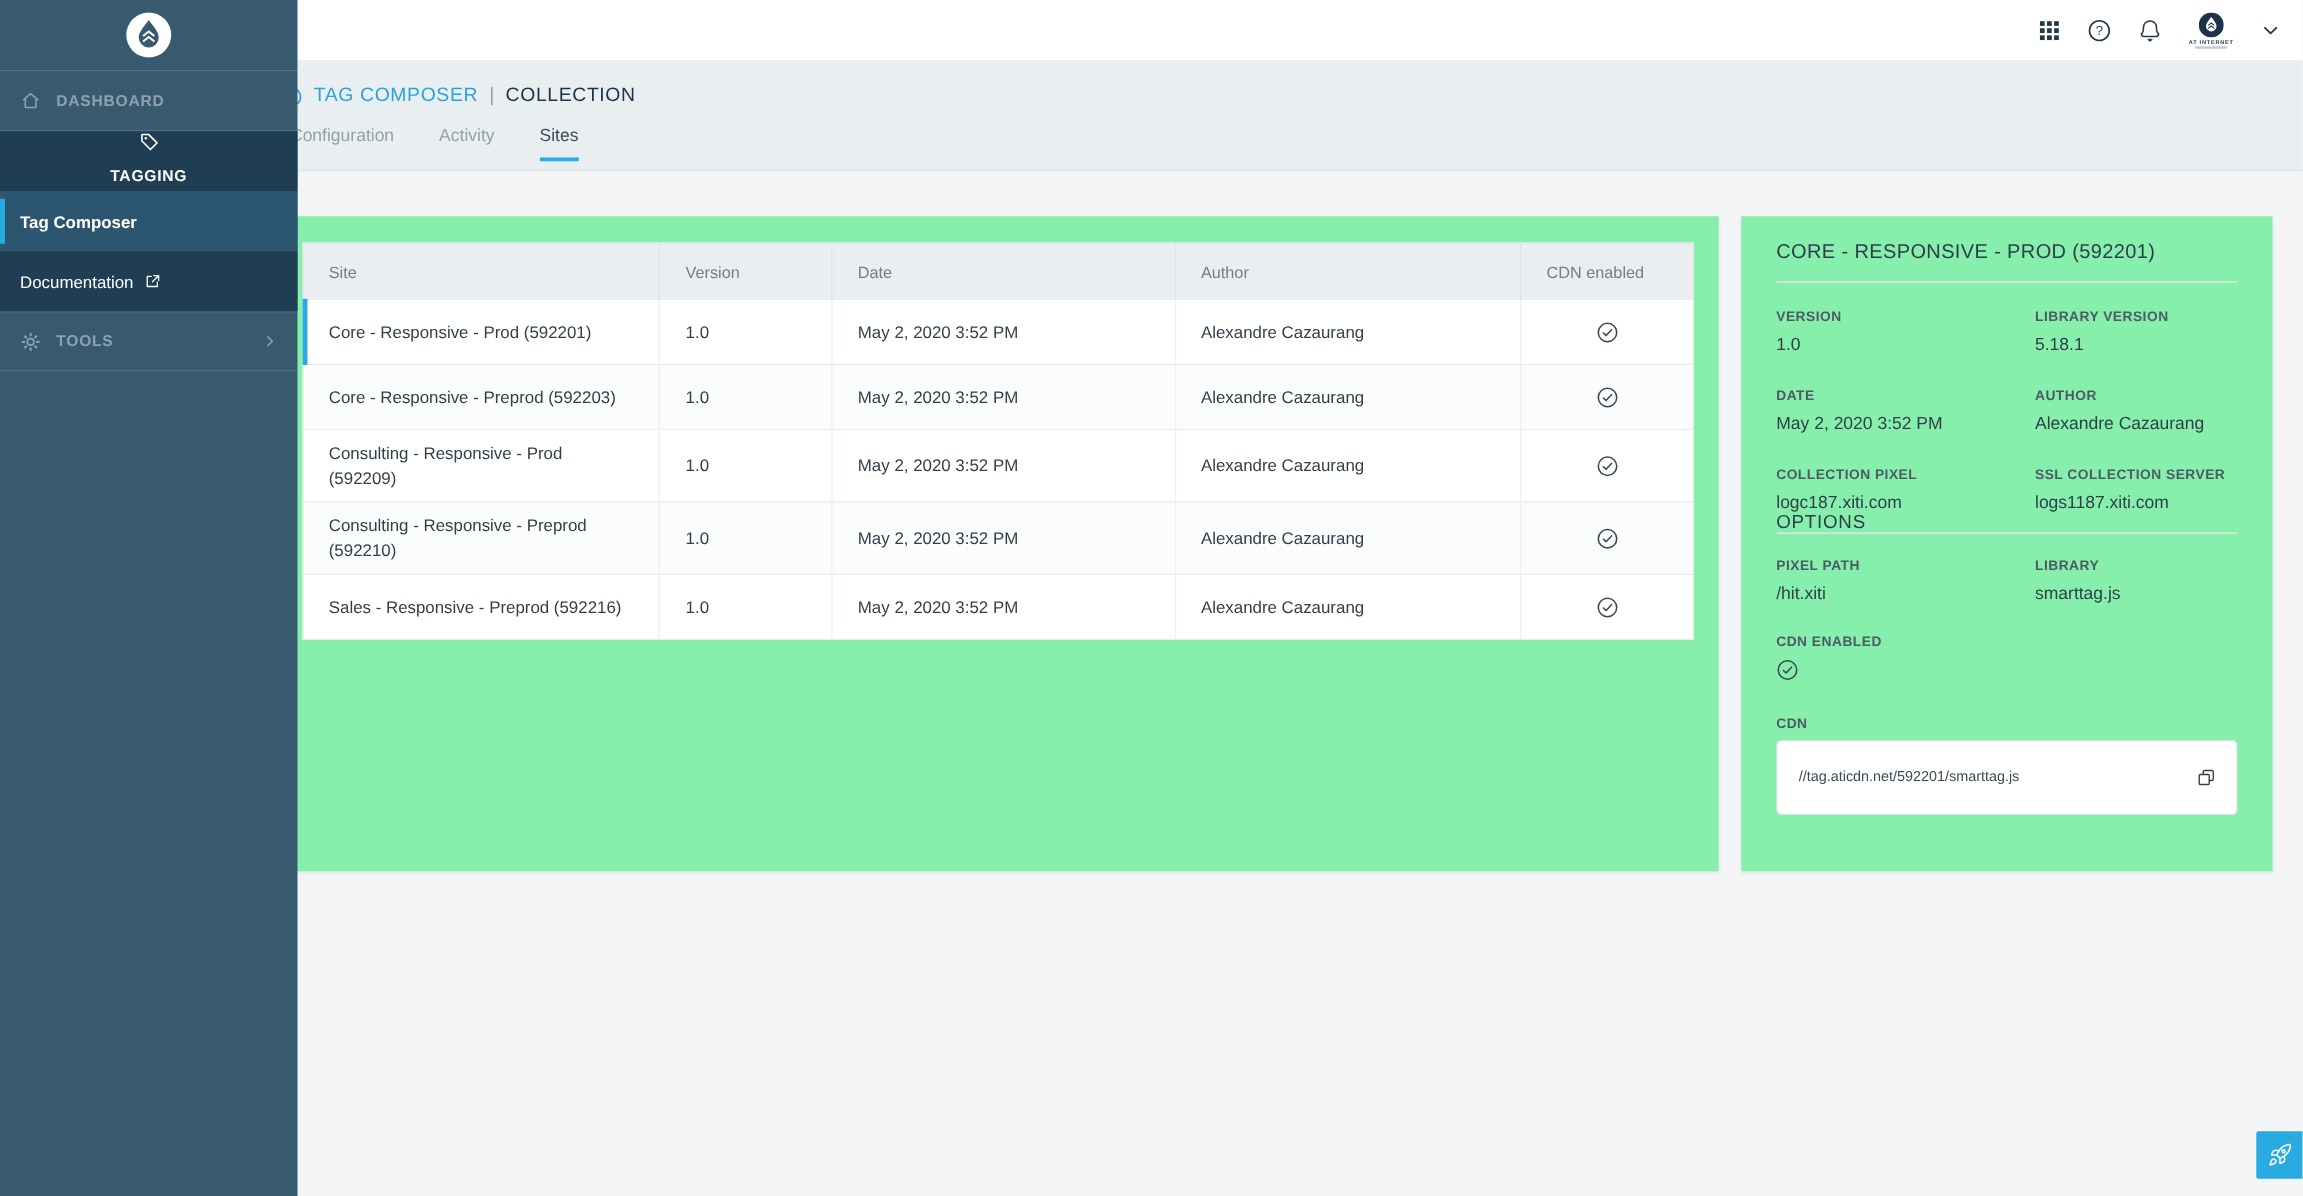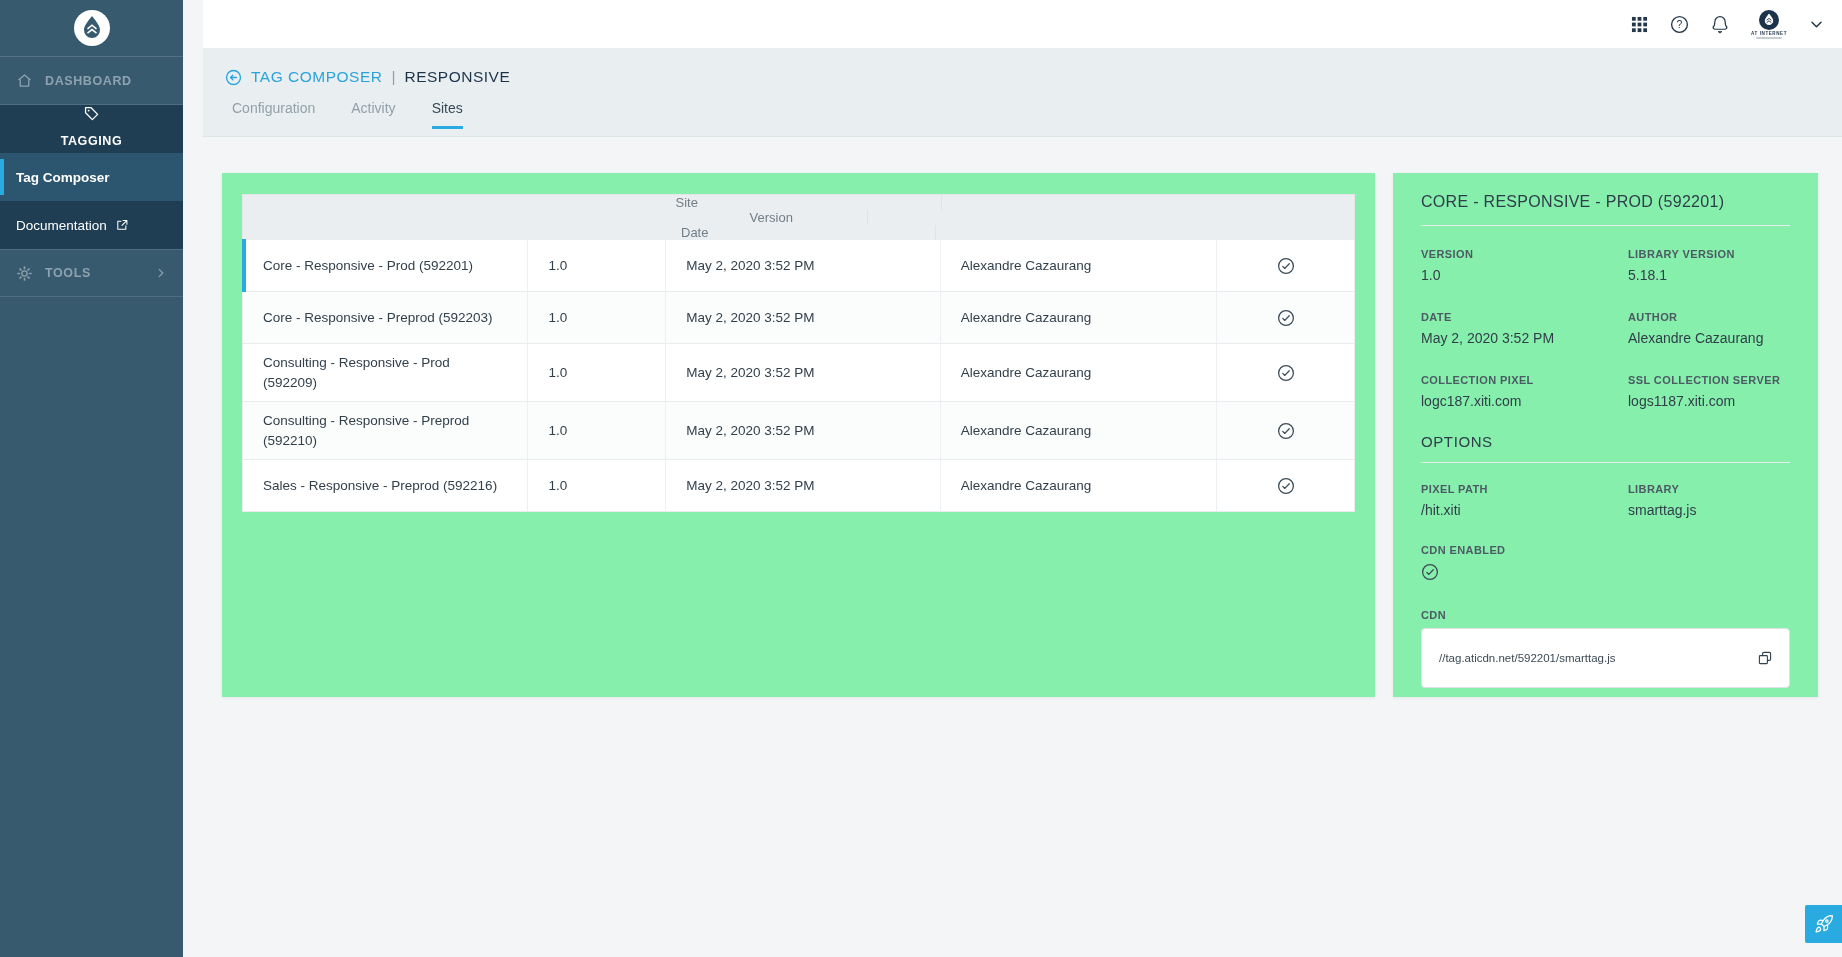--- a/index.html
+++ b/index.html
@@ -1,21 +1,21 @@
 <!DOCTYPE html>
 <html><head>
 <meta charset="utf-8">
 <style>
   * { margin:0; padding:0; box-sizing:border-box; }
   html,body { width:1842px; height:957px; overflow:hidden; background:#f3f5f6;
     font-family:"Liberation Sans", sans-serif; color:#323f4a; }
   svg { display:block; }
 
   
-  .sidebar { position:absolute; left:0; top:0; width:183px; height:957px; background:#375a6e; z-index:5; }
+  .sidebar { position:absolute; left:0; top:0; width:238px; height:957px; background:#375a6e; z-index:5; }
   .logo-wrap { height:57px; display:flex; align-items:center; justify-content:center;
     border-bottom:1px solid rgba(255,255,255,.14); }
   .nav-item { height:48px; display:flex; align-items:center; padding:0 16px; gap:12px; cursor:pointer; }
   .nav-item .lbl { font-size:12.5px; letter-spacing:.6px; font-weight:bold; flex:1; }
   .nav-item.dim { color:#8da2ae; border-bottom:1px solid rgba(255,255,255,.12); }
   .nav-item.dark { background:#1f3e54; color:#fff;flex-direction:column; }
   .nav-sub { height:48px; display:flex; align-items:center; padding:0 16px; gap:8px;
     background:#1f3e54; color:#fff; cursor:pointer; position:relative; }
   .nav-sub .lbl { font-size:13.5px; }
   .nav-sub.selected { background:#2c566f; }
@@ -46,21 +46,21 @@
   .tab.active { color:#374a57; }
   .tab.active::after { content:""; position:absolute; left:0; right:0; bottom:0; height:3px; background:#29abe2; }
 
   
   .card { position:absolute; background:#86efac; box-shadow:0 1px 3px rgba(40,60,75,.08); }
   .table-card { left:222px; top:173px; width:1153px; height:524px; padding:21px 20px; }
   .detail-card { left:1393px; top:173px; width:425px; height:524px; padding:0 28px; }
 
   
   .thead { display:flex; background:#ebeef0; height:46px; align-items:center;
-    border:1px solid #e3e7ea; border-bottom:none;flex-direction:column; }
+    border:1px solid #e3e7ea; border-bottom:none; }
   .hcell { font-size:13px; color:#717e88; padding:0 20px; height:100%; display:flex; align-items:center;
     border-right:1px solid #dfe3e6; }
   .hcell:last-child { border-right:none; }
   .trow { display:flex; min-height:52px; border:1px solid #e9ecee; border-top:none;
     position:relative; cursor:pointer; background:#fff; }
   .trow:nth-child(even) { background:#fbfcfc; }
   .trow.selected::before { content:""; position:absolute; left:-1px; top:-1px; bottom:-1px;
     width:4px; background:#29abe2; }
   .tcell { font-size:13.5px; color:#323f4a; padding:9px 20px; display:flex; align-items:center;
     border-right:1px solid #edf0f2; line-height:1.45; }
@@ -68,21 +68,21 @@
   .c0 { width:286px; } .c1 { width:138px; } .c2 { width:275px; } .c3 { width:277px; }
   .c4 { width:137px; justify-content:center; }
   .thead .c4 { justify-content:flex-start; }
 
   
   .panel-title { margin-top:20px; padding-bottom:14px; border-bottom:1px solid #e7eaec;
     font-size:16px; font-weight:normal; letter-spacing:.3px; color:#2e3d49; }
   .fieldgrid { display:grid; grid-template-columns:207px 1fr; row-gap:28px; padding-top:22px; }
   .flabel { font-size:11px; font-weight:bold; color:#4c5a64; letter-spacing:.4px; margin-bottom:7px; }
   .fvalue { font-size:14px; color:#303e49; }
-  .options-h { margin-top:24px; padding-bottom:12px; border-bottom:1px solid #e7eaec;
+  .options-h { border-bottom:1px solid #e7eaec;
     font-size:15px; font-weight:normal; letter-spacing:.6px; color:#2e3d49; }
   .single-field { margin-top:26px; }
   .cdn-group { margin-top:28px; }
   .cdn-input { margin-top:7px; height:60px; border:1px solid #dde2e6; border-radius:4px;
     background:#fff; display:flex; align-items:center; padding:0 14px 0 17px; }
   .cdn-value { flex:1; font-size:11.5px; color:#3c4a55; }
   .copy-btn { background:none; border:none; cursor:pointer; color:#33424d; padding:2px; }
 
   
   .fab { position:absolute; right:0; bottom:14px; width:37px; height:38px; background:#29abe2;
@@ -187,21 +187,21 @@
 <div class="band">
   <div class="title-row">
     <button class="tb-btn" style="color:#29a3dd">
       <svg width="17" height="17" viewBox="0 0 20 20" fill="none" stroke="currentColor" stroke-width="1.6" stroke-linecap="round" stroke-linejoin="round">
         <circle cx="10" cy="10" r="8.2"></circle>
           <path d="M13.5 10h-7M9.3 7.2 6.5 10l2.8 2.8"></path>
       </svg>
     </button>
     <span class="app-title">TAG COMPOSER</span>
     <span class="title-sep">|</span>
-    <span class="site-name">RESPONSIVE</span>
+    <span class="site-name">COLLECTION</span>
   </div>
   <div class="tabs">
     <div class="tab">Configuration</div>
     <div class="tab">Activity</div>
     <div class="tab active">Sites</div>
   </div>
 </div>
 
 <section class="card table-card">
   <div>

